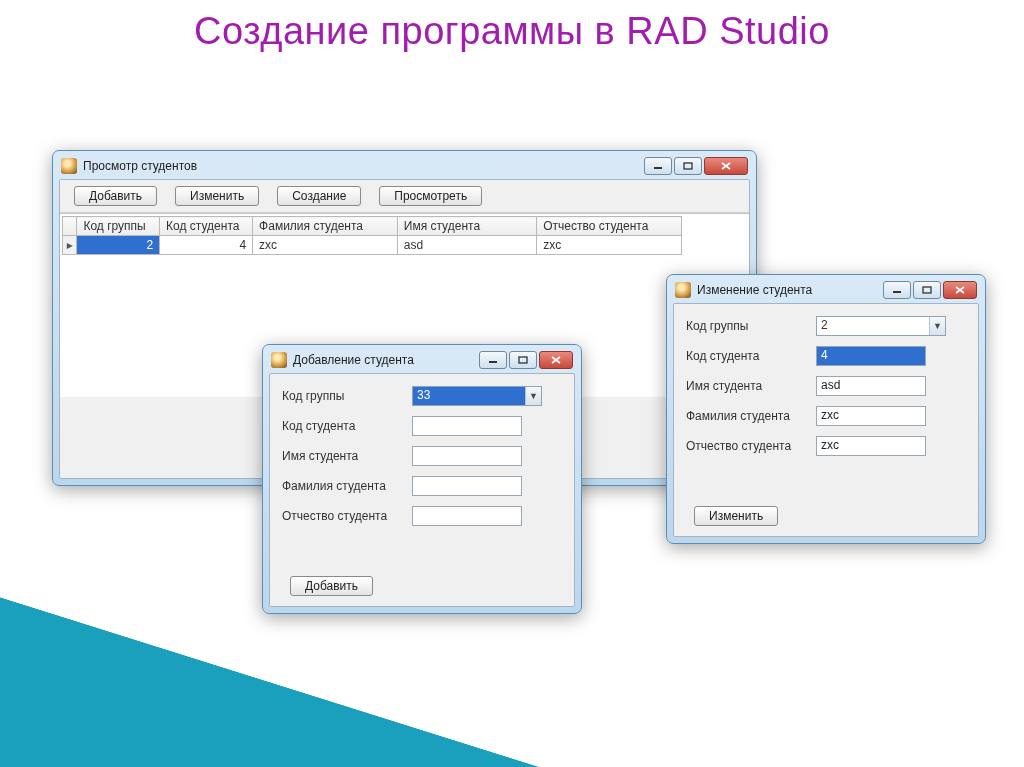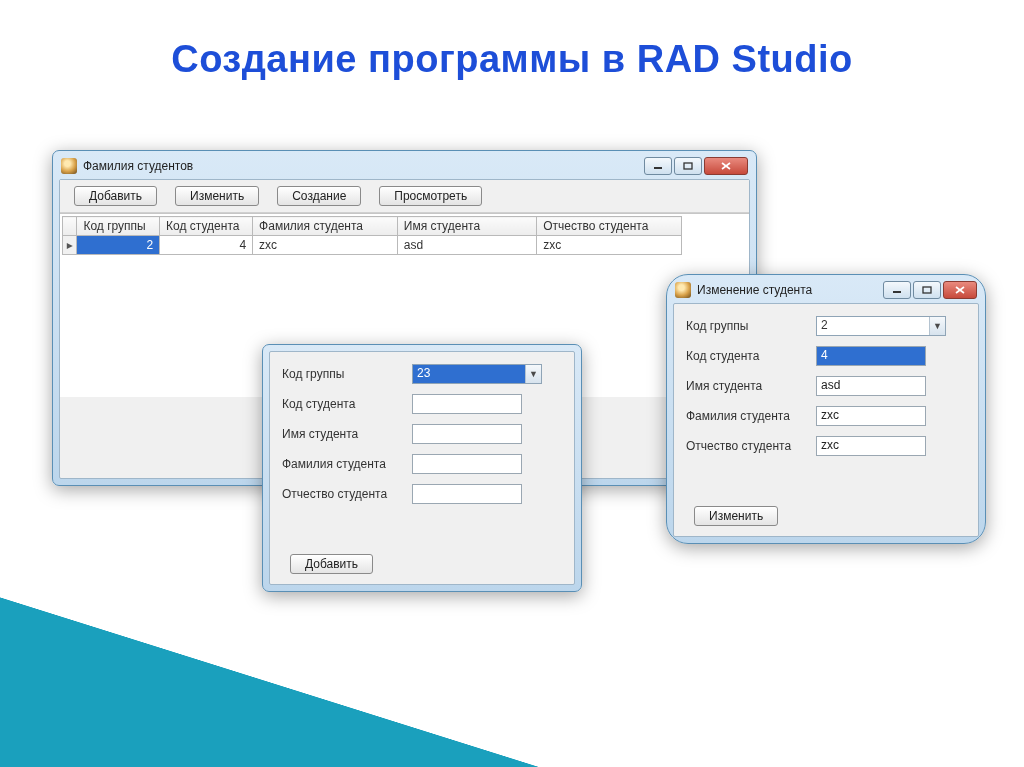--- a/index.html
+++ b/index.html
@@ -10,23 +10,23 @@
     background: #ffffff;
     font-family: "Segoe UI", Tahoma, sans-serif;
     font-size: 12px;
     color: #333;
     position: relative;
     overflow: hidden;
   }
   .slide-title {
     text-align: center;
     font-size: 38px;
-    color: #1d4ed8;
-    font-weight: 700;
-    padding-top: 36px;
+    color: #a21caf;
+    font-weight: 400;
+    padding-top: 8px;
     line-height: 1.25;
     letter-spacing: 0.5px;
   }
   
   .tri {
     position:absolute;
     left:0; bottom:0;
     width:540px; height:170px;
     background: linear-gradient(to top right, #1aa0bd 0%, #1aa0bd 49.8%, transparent 50%);
   }
@@ -176,32 +176,32 @@
     border-left:1px solid #b4c3d0;
     color:#4a4a4a;
     font-size:9px;
   }
 
   
   #win-view { left: 52px; top: 150px; width: 705px; }
   #win-view .client { height: 300px; }
   #win-add  { left: 262px; top: 344px; width: 320px; }
   #win-add .client { }
-  #win-edit { left: 666px; top: 274px; width: 320px; border-radius: 22px; }
+  #win-edit { left: 666px; top: 274px; width: 320px; }
 </style>
 </head>
 <body>
 
 <div class="slide-title">Создание программы в RAD Studio</div>
 <div class="tri"></div>
 
 <div class="window" id="win-view">
   <div class="titlebar">
     <div class="app-icon"></div>
-    <div class="title-text">Фамилия студентов</div>
+    <div class="title-text">Просмотр студентов</div>
     <div class="title-spacer"></div>
     <div class="win-controls">
       <div class="win-btn">
           <svg width="10" height="8">
             <line x1="1" y1="6" x2="9" y2="6" stroke="#333" stroke-width="2"></line>
           </svg>
         </div>
       <div class="win-btn">
           <svg width="10" height="8">
             <rect x="1" y="1" width="8" height="6" fill="none" stroke="#333" stroke-width="1.3"></rect>
@@ -242,26 +242,49 @@
           <td>zxc</td>
         </tr>
       </tbody>
         </table>
       <div class="grid-blank"></div>
     </div>
   </div>
 </div>
 
 <div class="window" id="win-add">
+  <div class="titlebar">
+    <div class="app-icon"></div>
+    <div class="title-text">Добавление студента</div>
+    <div class="title-spacer"></div>
+    <div class="win-controls">
+      <div class="win-btn">
+          <svg width="10" height="8">
+            <line x1="1" y1="6" x2="9" y2="6" stroke="#333" stroke-width="2"></line>
+          </svg>
+        </div>
+      <div class="win-btn">
+          <svg width="10" height="8">
+            <rect x="1" y="1" width="8" height="6" fill="none" stroke="#333" stroke-width="1.3"></rect>
+          </svg>
+        </div>
+      <div class="win-btn close small">
+          <svg width="12" height="8">
+            <line x1="2" y1="1" x2="10" y2="7" stroke="#fff" stroke-width="1.6"></line>
+            <line x1="10" y1="1" x2="2" y2="7" stroke="#fff" stroke-width="1.6"></line>
+          </svg>
+        </div>
+    </div>
+  </div>
   <div class="client">
     <div class="form-body">
       <div class="form-row">
         <label>Код группы</label>
         <div class="combo" style="width:130px">
-          <div class="cval hi">23</div>
+          <div class="cval hi">33</div>
           <div class="carrow">▼</div>
         </div>
       </div>
       <div class="form-row">
         <label>Код студента</label>
         <input class="txt" style="width: 110px;">
       </div>
       <div class="form-row">
         <label>Имя студента</label>
         <input class="txt" style="width: 110px;">

